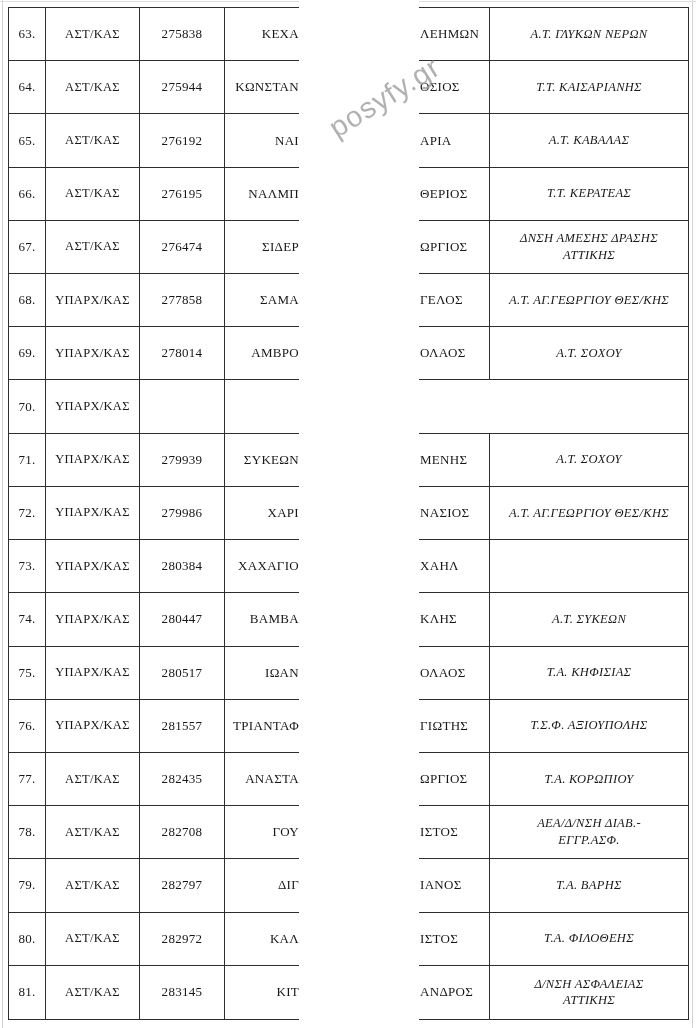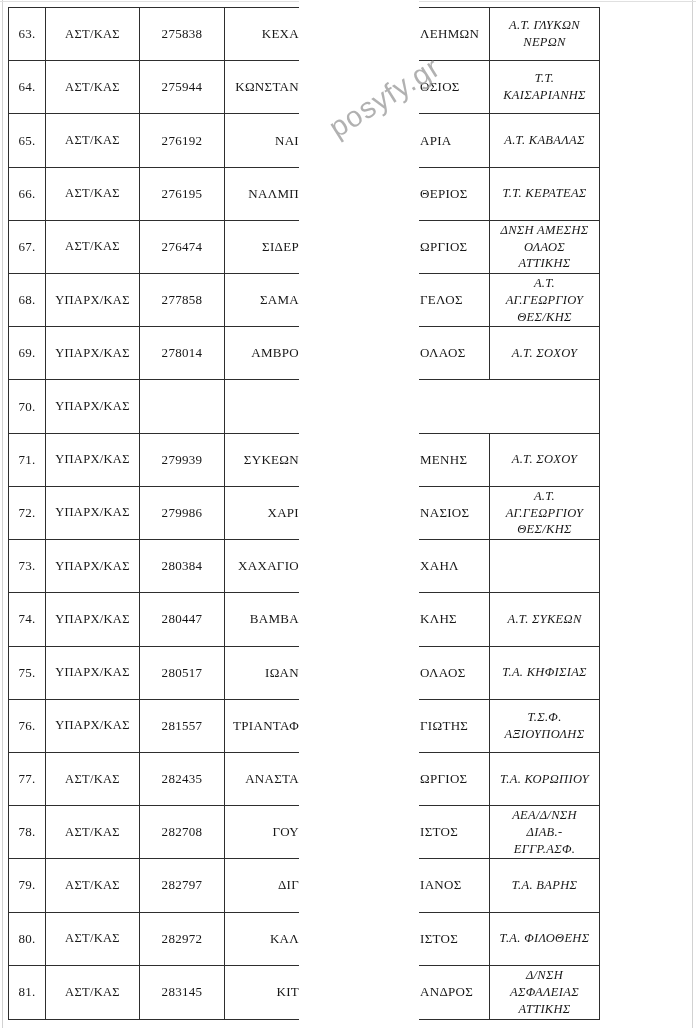--- a/index.html
+++ b/index.html
@@ -10,21 +10,21 @@
     font-family:"Liberation Serif", serif;
     overflow:hidden;
   }
   .scan-edge { position:absolute; background:#d2d2d2; z-index:0; }
   .edge-left  { left:2px; top:0; width:1px; height:1028px; }
   .edge-right { left:692px; top:0; width:1px; height:1028px; }
   .edge-top   { left:0; top:1px; width:696px; height:1px; background:#e0e0e0; }
 
   .table {
     position:absolute; left:8px; top:7px;
-    width:592px; height:1013px;
+    width:681px; height:1013px;
     display:grid;
     grid-template-rows:repeat(19, 1fr);
     border:1px solid #2e2e2e;
     box-sizing:border-box;
     background:#fff;
     z-index:1;
   }
   .row {
     display:grid;
     grid-template-columns:37px 94px 85px 265px 1fr;
@@ -138,21 +138,21 @@
   </div>
 
   <div class="row">
     <div class="cell idx">67.</div>
     <div class="cell rank">ΑΣΤ/ΚΑΣ</div>
     <div class="cell regnum">276474</div>
     <div class="cell name">
       <span class="surname">ΣΙΔΕΡ</span>
       <span class="firstname">ΩΡΓΙΟΣ</span>
     </div>
-    <div class="cell station">ΔΝΣΗ ΑΜΕΣΗΣ ΟΛΑΟΣ
+    <div class="cell station">ΔΝΣΗ ΑΜΕΣΗΣ ΔΡΑΣΗΣ
 ΑΤΤΙΚΗΣ</div>
   </div>
 
   <div class="row">
     <div class="cell idx">68.</div>
     <div class="cell rank">ΥΠΑΡΧ/ΚΑΣ</div>
     <div class="cell regnum">277858</div>
     <div class="cell name">
       <span class="surname">ΣΑΜΑ</span>
       <span class="firstname">ΓΕΛΟΣ</span>

